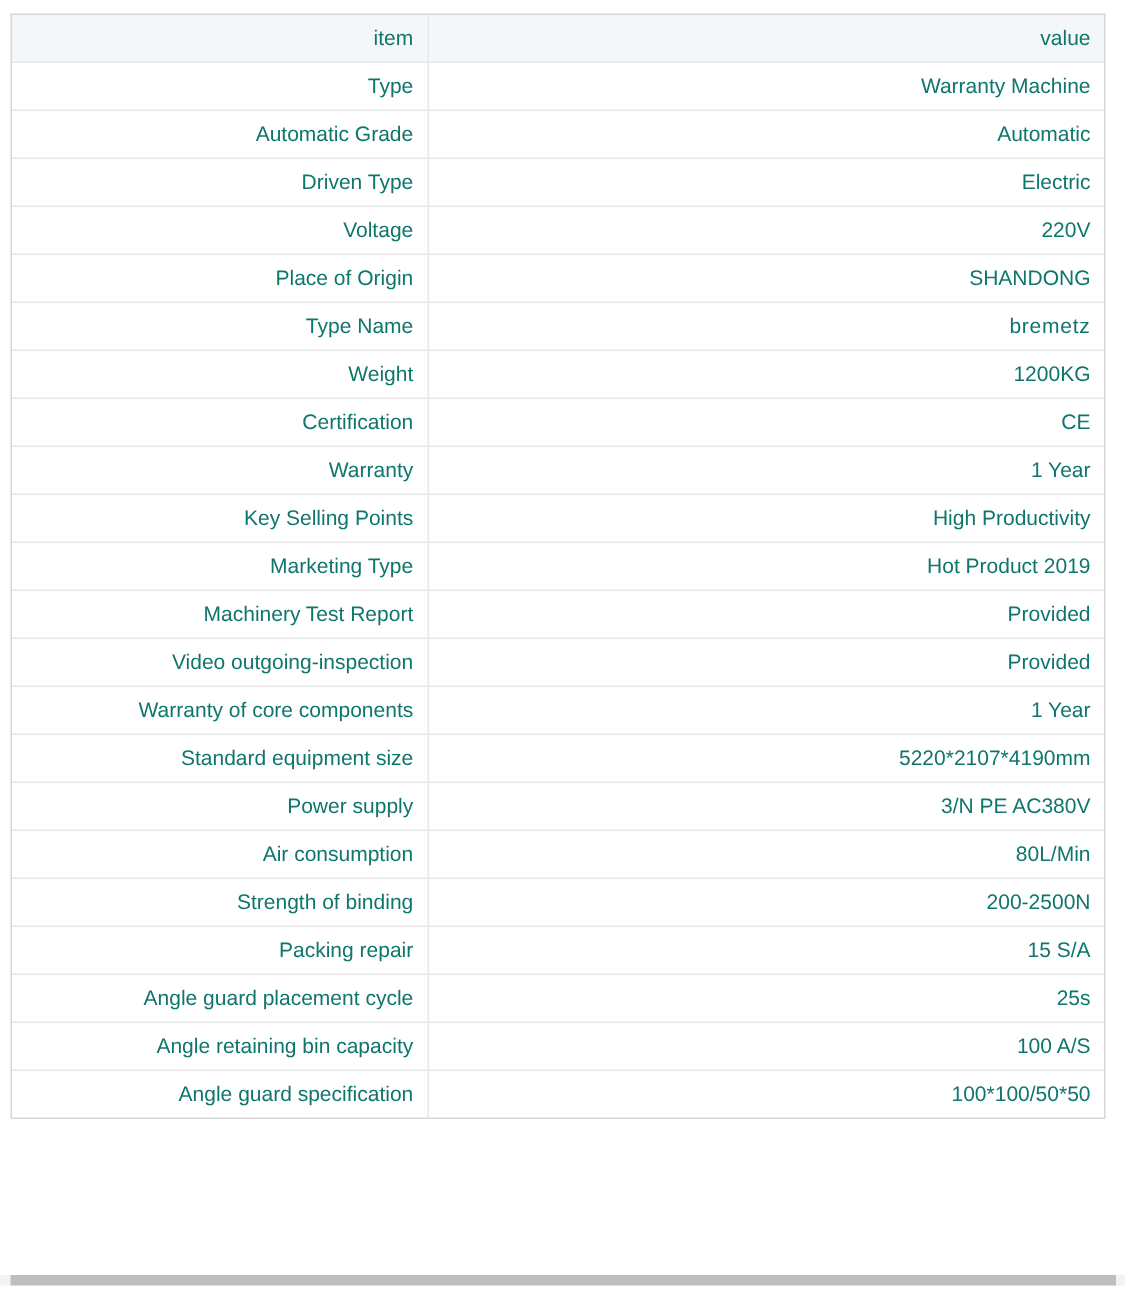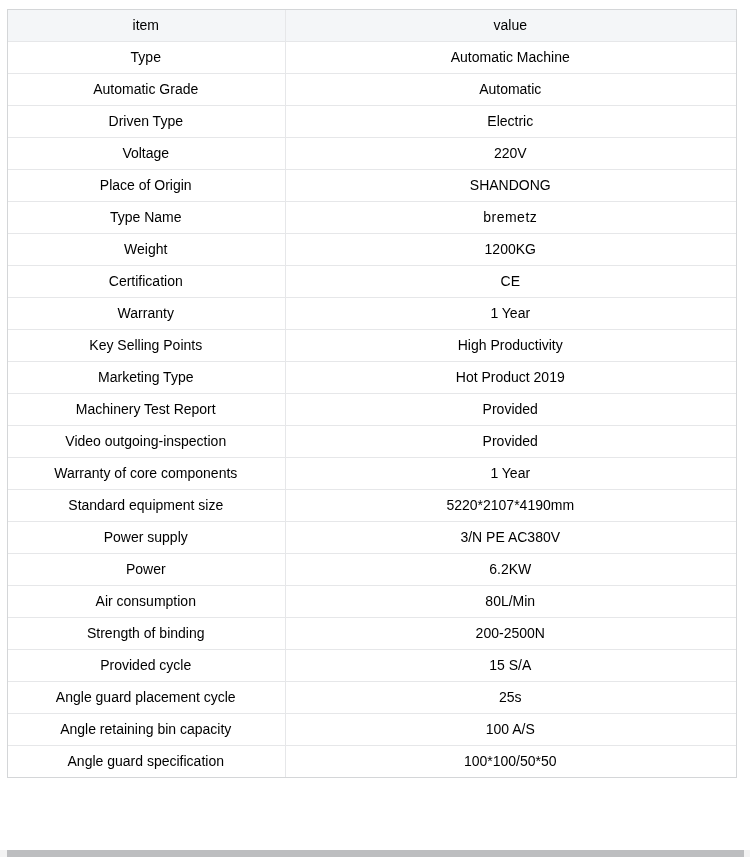--- a/index.html
+++ b/index.html
@@ -28,22 +28,22 @@
     width: 100%;
     table-layout: fixed;
   }
   table.spec col.c1 { width: 277px; }
   table.spec th,
   table.spec td {
     border: 1px solid #e6e7e9;
     font-size: 14px;
     line-height: 21px;
     font-weight: 400;
-    color: #000000;
-    text-align: center;
+    color: #0f766e;
+    text-align: right;
     vertical-align: top;
     padding: 5px 9px 5px 8px;
     overflow: hidden;
   }
   table.spec th {
     background: #f4f6f8;
   }
   td.brand-large {
     font-size: 21px;
     line-height: 21px;
@@ -79,21 +79,21 @@
     </colgroup>
     <thead>
       <tr>
         <th>item</th>
         <th>value</th>
       </tr>
     </thead>
     <tbody id="spec-rows">
         <tr>
           <td>Type</td>
-          <td>Automatic Machine</td>
+          <td>Warranty Machine</td>
         </tr>
         <tr>
           <td>Automatic Grade</td>
           <td>Automatic</td>
         </tr>
         <tr>
           <td>Driven Type</td>
           <td>Electric</td>
         </tr>
         <tr>
@@ -142,33 +142,29 @@
         </tr>
         <tr>
           <td>Standard equipment size</td>
           <td>5220*2107*4190mm</td>
         </tr>
         <tr>
           <td>Power supply</td>
           <td>3/N PE AC380V</td>
         </tr>
         <tr>
-          <td>Power</td>
-          <td>6.2KW</td>
-        </tr>
-        <tr>
           <td>Air consumption</td>
           <td>80L/Min</td>
         </tr>
         <tr>
           <td>Strength of binding</td>
           <td>200-2500N</td>
         </tr>
         <tr>
-          <td>Provided cycle</td>
+          <td>Packing repair</td>
           <td>15 S/A</td>
         </tr>
         <tr>
           <td>Angle guard placement cycle</td>
           <td>25s</td>
         </tr>
         <tr>
           <td>Angle retaining bin capacity</td>
           <td>100 A/S</td>
         </tr>

